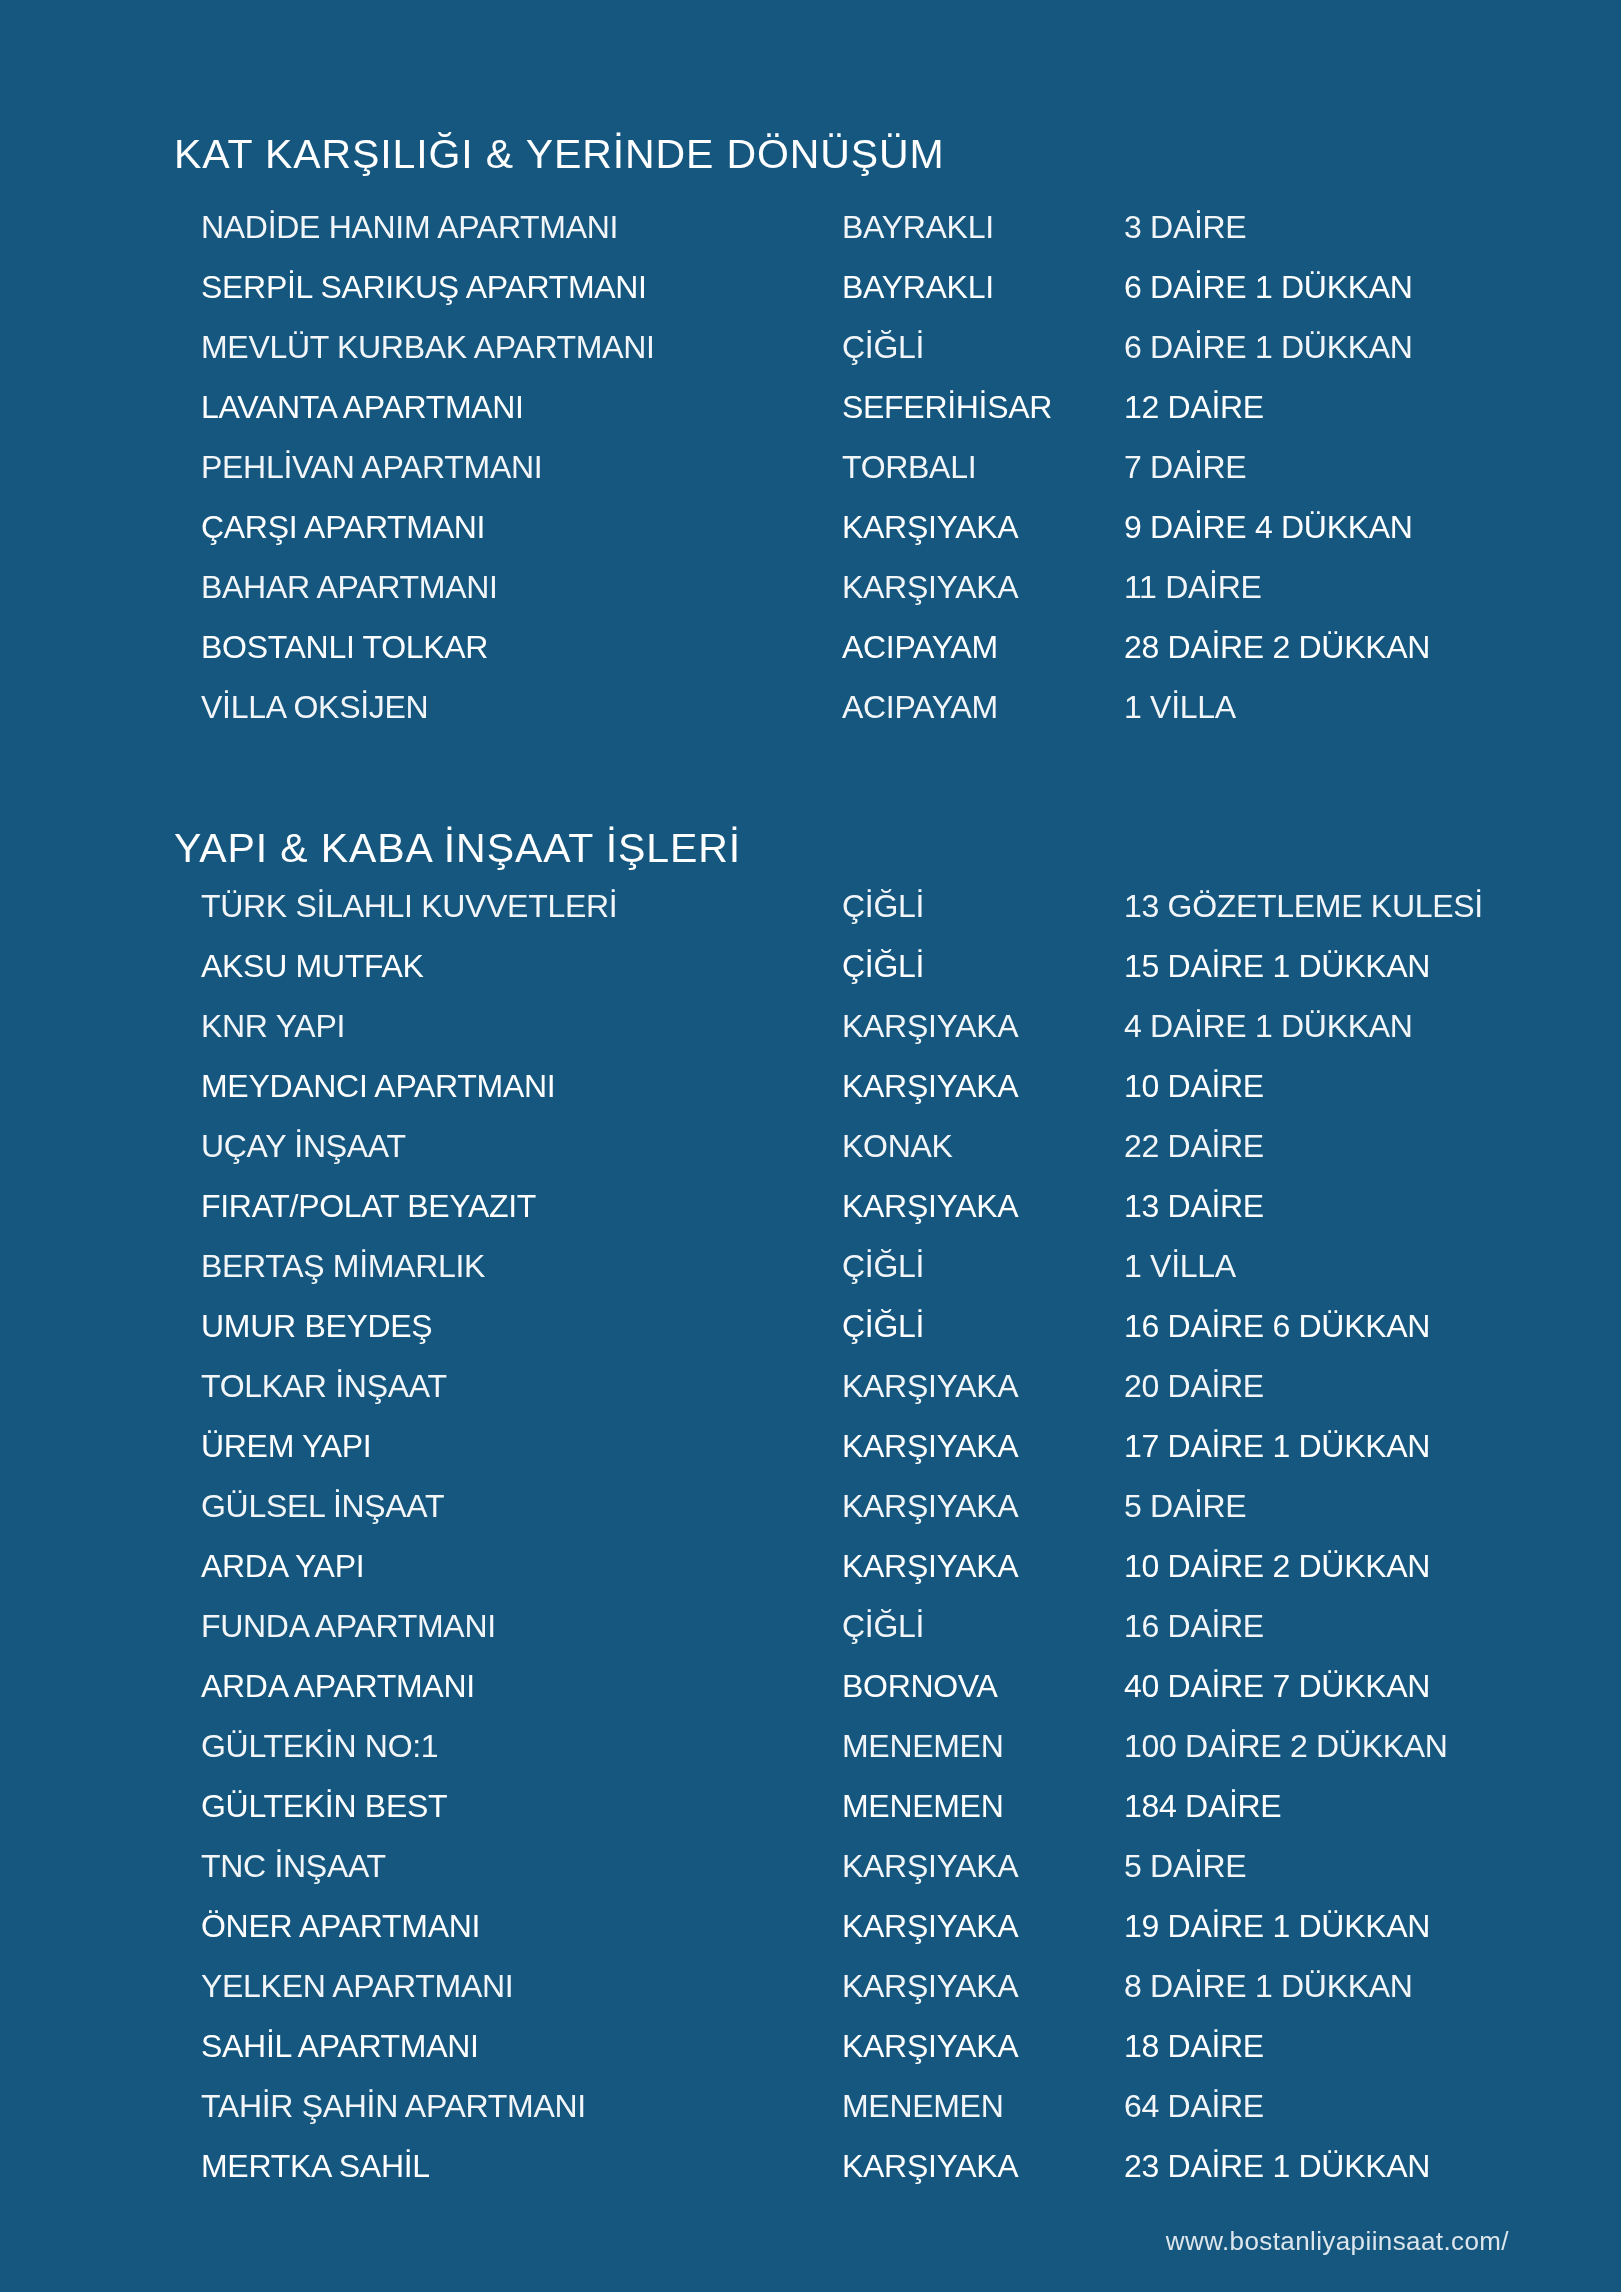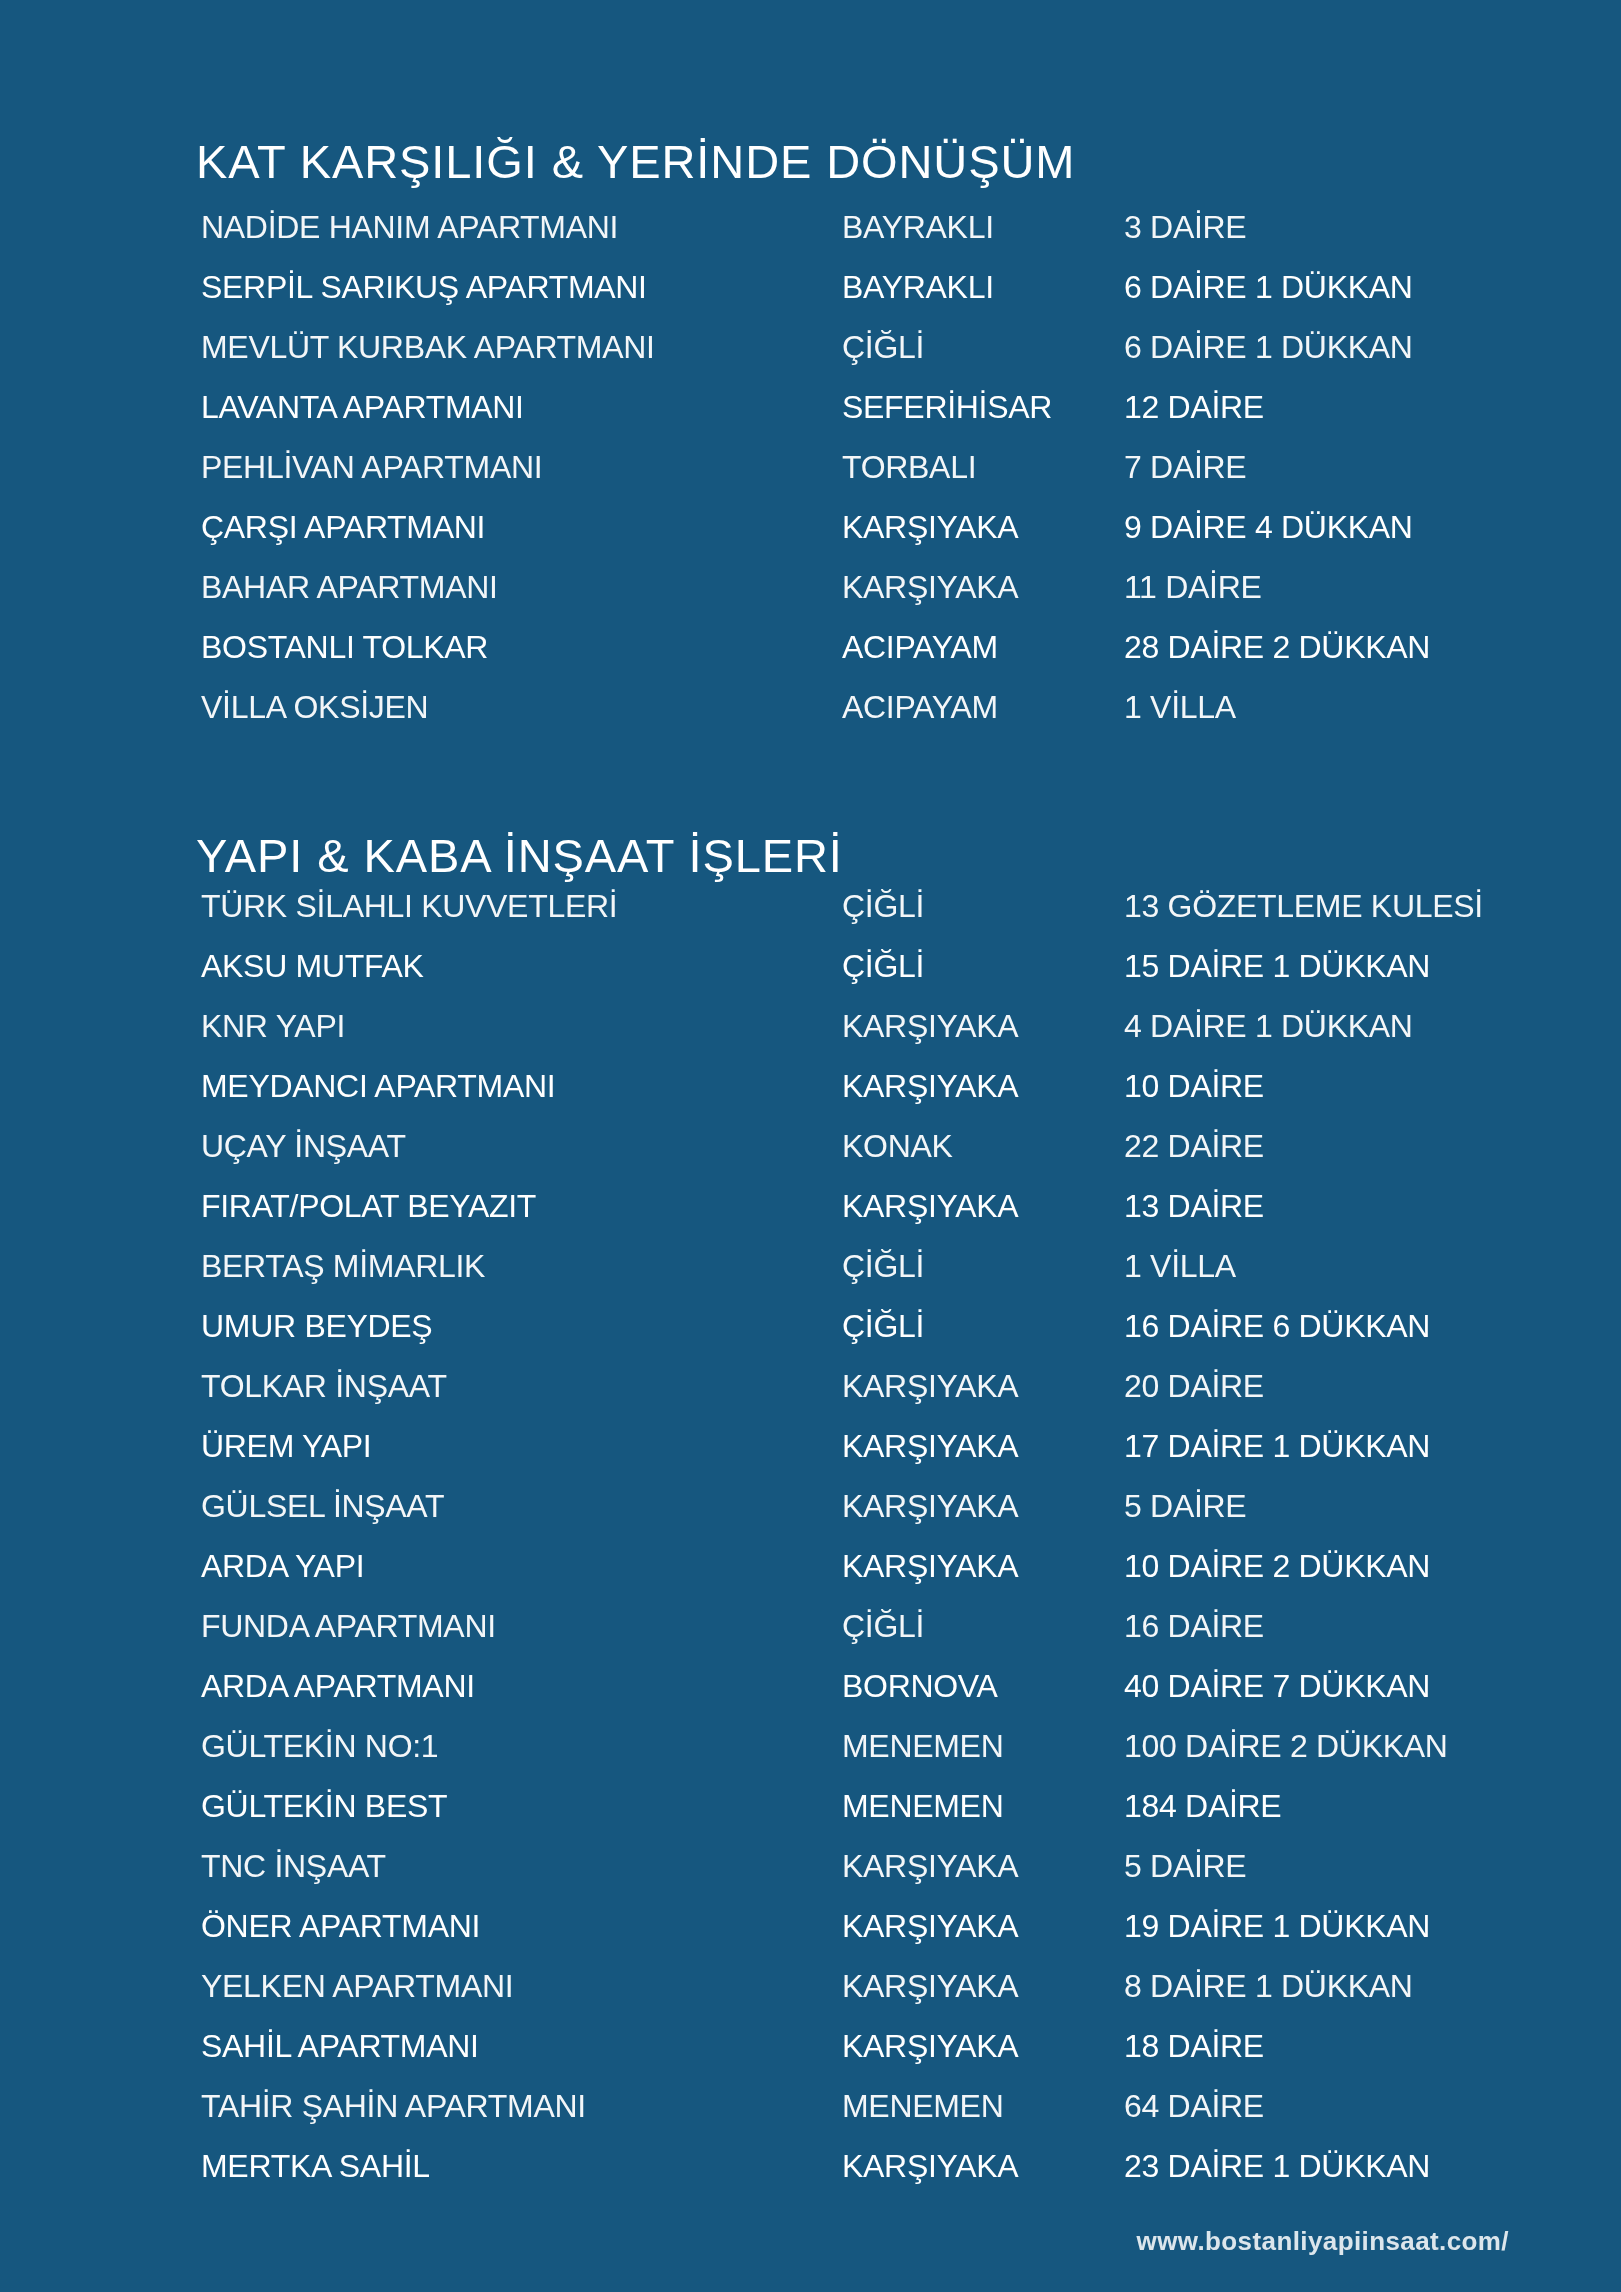--- a/index.html
+++ b/index.html
@@ -5,22 +5,22 @@
   html,body{margin:0;padding:0;}
   body{
     width:1621px;height:2293px;
     background:#16577F;
     font-family:"Liberation Sans", sans-serif;
     color:#ffffff;
     position:relative;
     overflow:hidden;
   }
   .section-title{
-    position:absolute;left:196px;
-    font-size:47px;font-weight:300;
+    position:absolute;left:174px;
+    font-size:41px;font-weight:300;
     letter-spacing:0.9px;
     line-height:1;
     color:#ffffff;
     white-space:nowrap;
   }
   #title-0{top:107px;}
   #title-1{top:801px;}
   .rows{
     position:absolute;left:190px;right:54px;
   }
@@ -35,21 +35,21 @@
     white-space:nowrap;
   }
   .row.bold{font-weight:400;color:#ffffff;}
   .col{position:absolute;top:0;}
   .col-name{left:0;margin-left:11px;}
   .col-district{left:652px;}
   .col-units{left:934px;}
   .footer-url{
     position:absolute;
     top:2226px;right:112px;
-    font-size:26px;font-weight:700;
+    font-size:26px;font-weight:400;
     letter-spacing:0.4px;
     color:rgba(255,255,255,0.85);
   }
 </style>
 </head>
 <body style="background: rgb(22, 87, 127);">
 
 <h1 class="section-title" id="title-0">KAT KARŞILIĞI &amp; YERİNDE DÖNÜŞÜM</h1>
 
 <div class="rows" id="rows-0">

